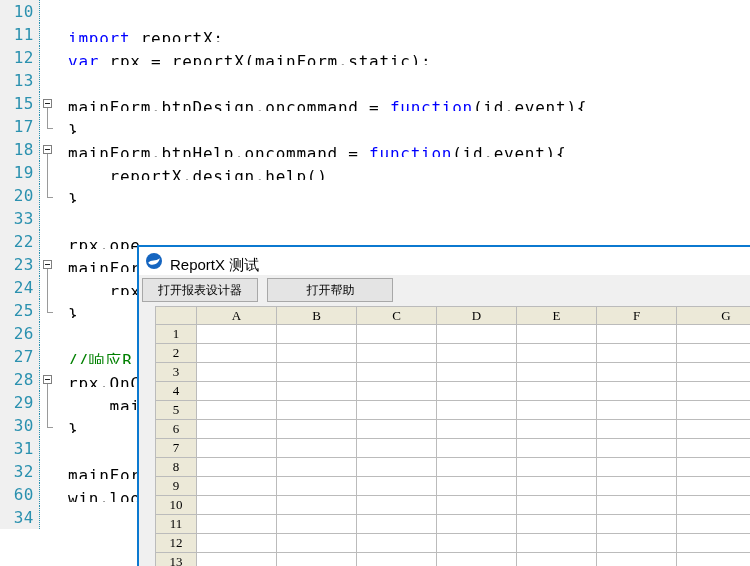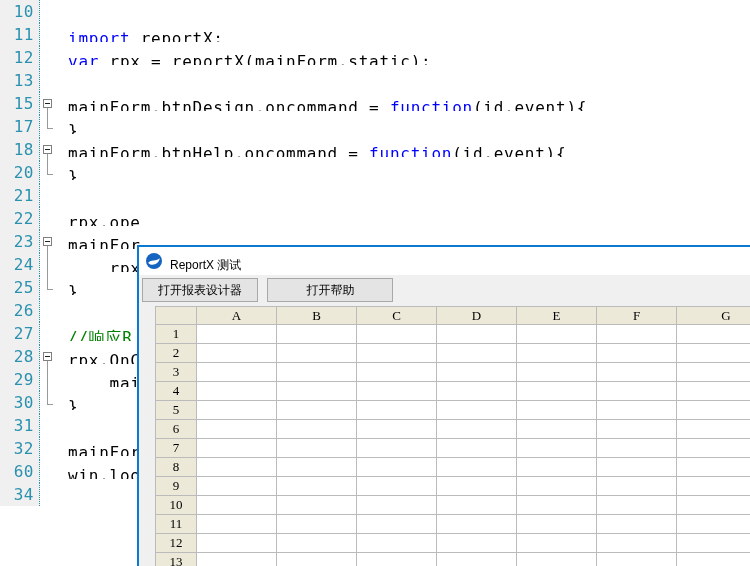--- a/index.html
+++ b/index.html
@@ -30,21 +30,21 @@
   .seg-keyword{color:var(--kw);}
   .seg-comment{color:var(--cm);text-decoration:underline;}
   .seg-plain{color:var(--plain);}
 
   
   .dialog{position:absolute;left:137px;top:245px;width:625px;height:335px;
           background:var(--toolbar-bg);z-index:10;
           border-left:2px solid var(--acc);border-top:2px solid var(--acc);}
   .titlebar{height:28px;background:#ffffff;display:flex;align-items:center;padding-left:7px;}
   .app-icon{width:16px;height:16px;margin-right:8px;display:inline-block;}
-  .title-text{font-size:12px;color:#000000;margin-top:8px;}
+  .title-text{font-size:15px;color:#000000;margin-top:8px;}
   .toolbar{height:31px;box-sizing:border-box;padding:3px 0 0 3px;background:var(--toolbar-bg);}
   .btn{height:24px;box-sizing:border-box;background:var(--btn-bg);
        border:1px solid var(--btn-border);font-size:12px;color:#000000;
        font-family:"Liberation Sans","DejaVu Sans",sans-serif;padding:0;vertical-align:top;}
   .btn1{width:116px;}
   .btn2{width:126px;margin-left:5px;}
 
   
   table.grid{border-collapse:collapse;table-layout:fixed;width:620px;margin-left:16px;
              border:1px solid #9a9a9a;background:#ffffff;
@@ -99,28 +99,35 @@
         </div>
         <div class="code-line">
           <div class="line-number">18</div>
           <div class="fold-cell fold-open">
             <span class="fold-box"></span>
             <span class="stem"></span>
           </div>
           <pre class="code-text"><span class="seg-plain">mainForm.btnHelp.oncommand = </span><span class="seg-keyword">function</span><span class="seg-plain">(id,event){</span></pre>
         </div>
         <div class="code-line">
+          <div class="line-number">19</div>
+          <div class="fold-cell fold-mid">
+            <span class="stem"></span>
+          </div>
+          <pre class="code-text"><span class="seg-plain">    reportX.design.help()</span></pre>
+        </div>
+        <div class="code-line">
           <div class="line-number">20</div>
           <div class="fold-cell fold-end">
             <span class="stem"></span>
           </div>
           <pre class="code-text"><span class="seg-plain">}</span></pre>
         </div>
         <div class="code-line">
-          <div class="line-number">21</div>
+          <div class="line-number">33</div>
           <div class="fold-cell"></div>
           <pre class="code-text"></pre>
         </div>
         <div class="code-line">
           <div class="line-number">22</div>
           <div class="fold-cell"></div>
           <pre class="code-text"><span class="seg-plain">rpx.ope</span></pre>
         </div>
         <div class="code-line">
           <div class="line-number">23</div>

